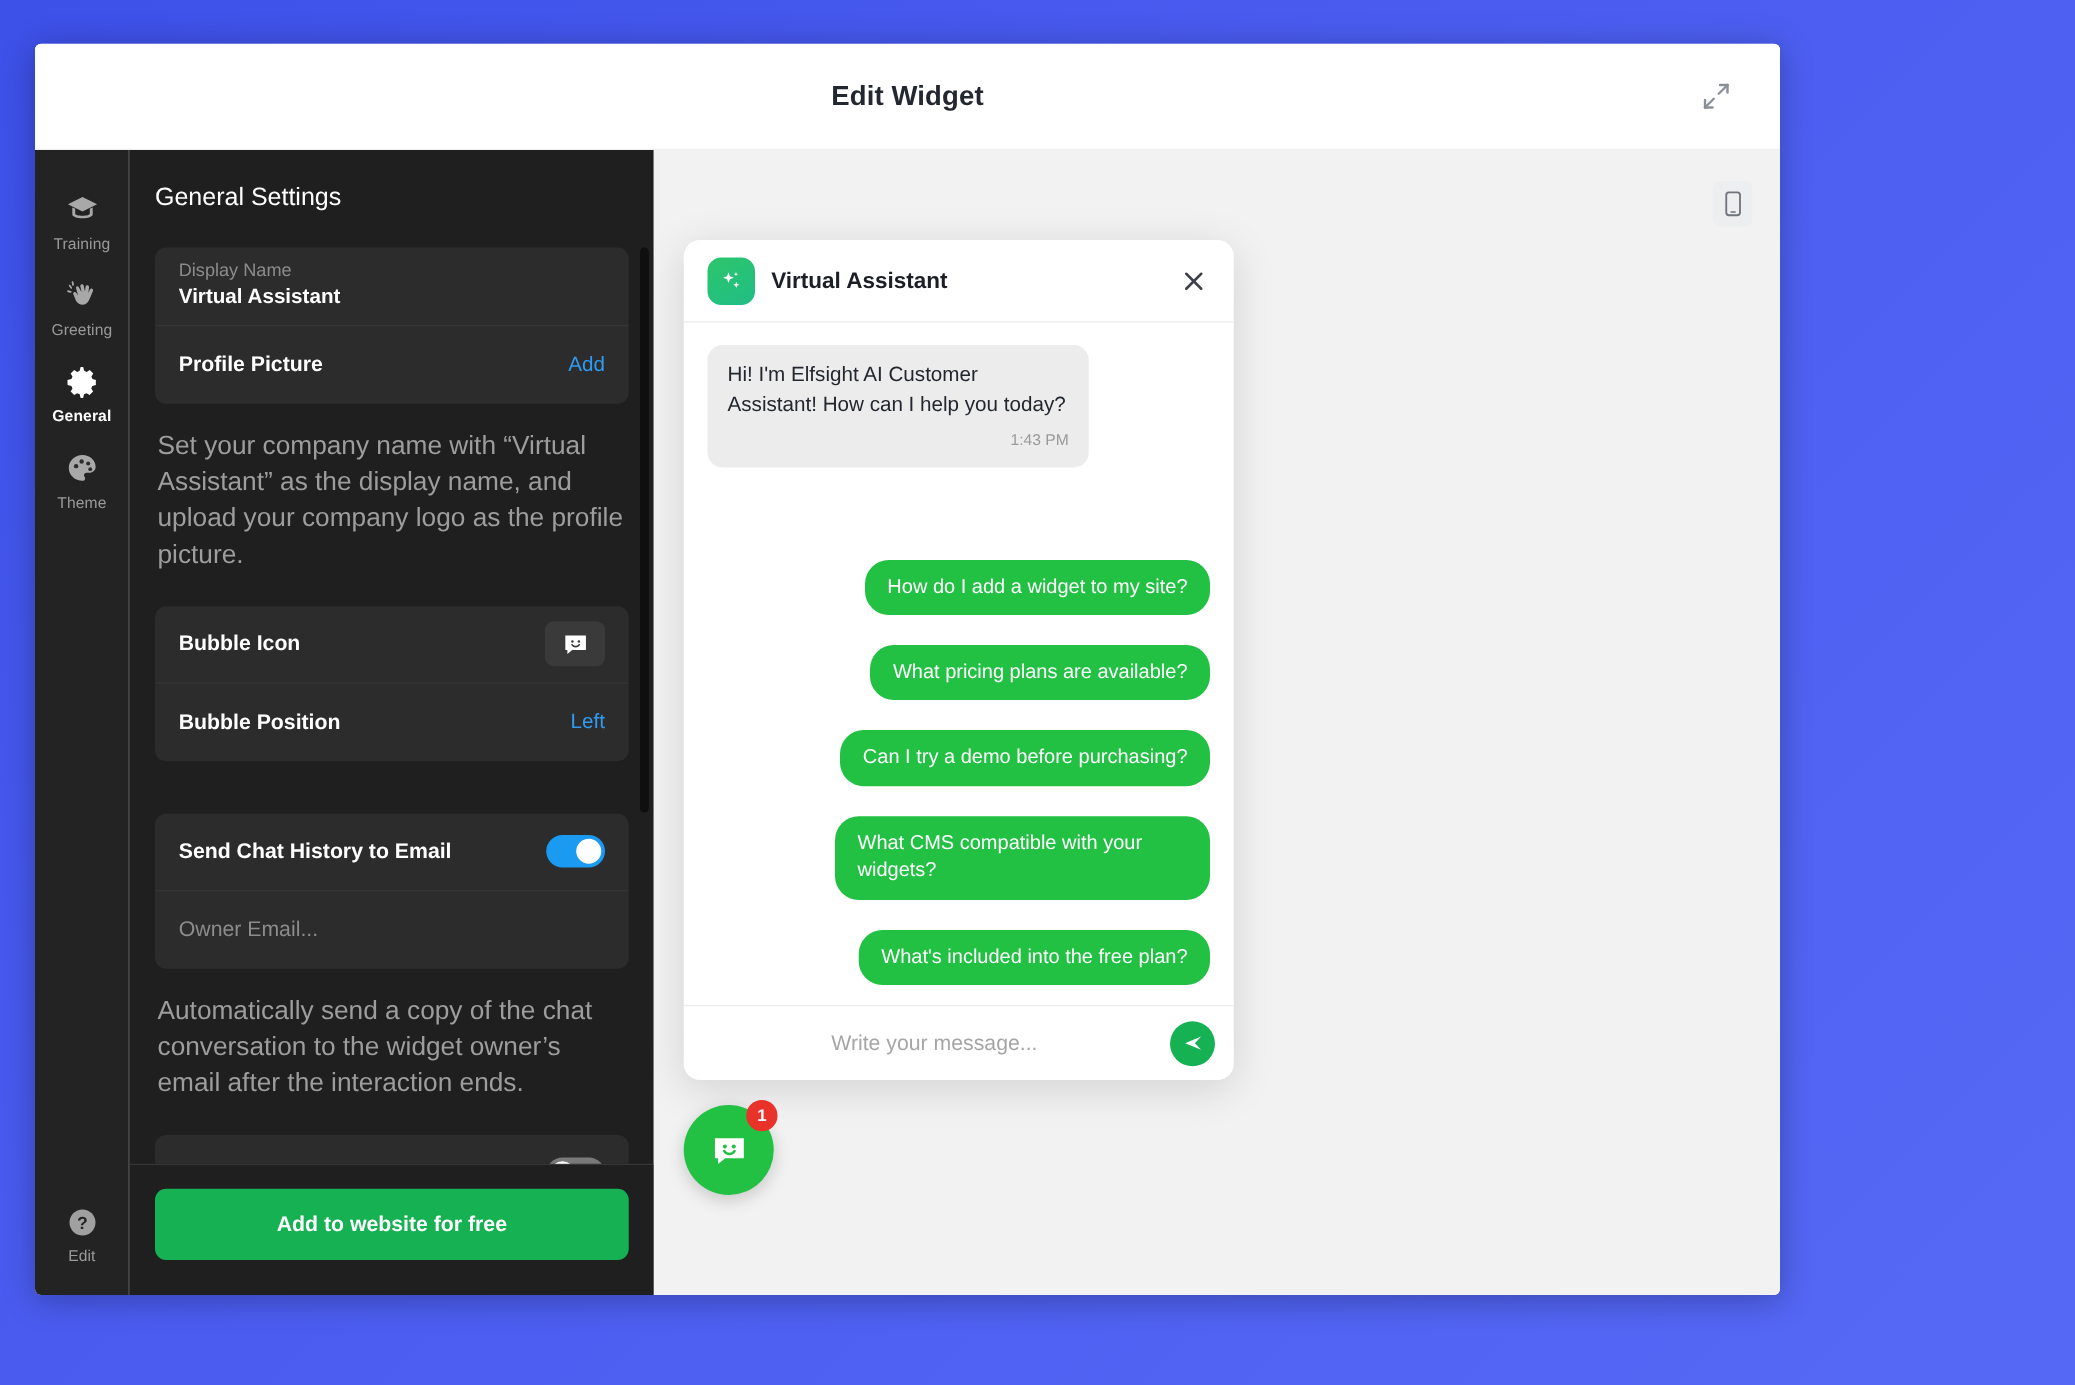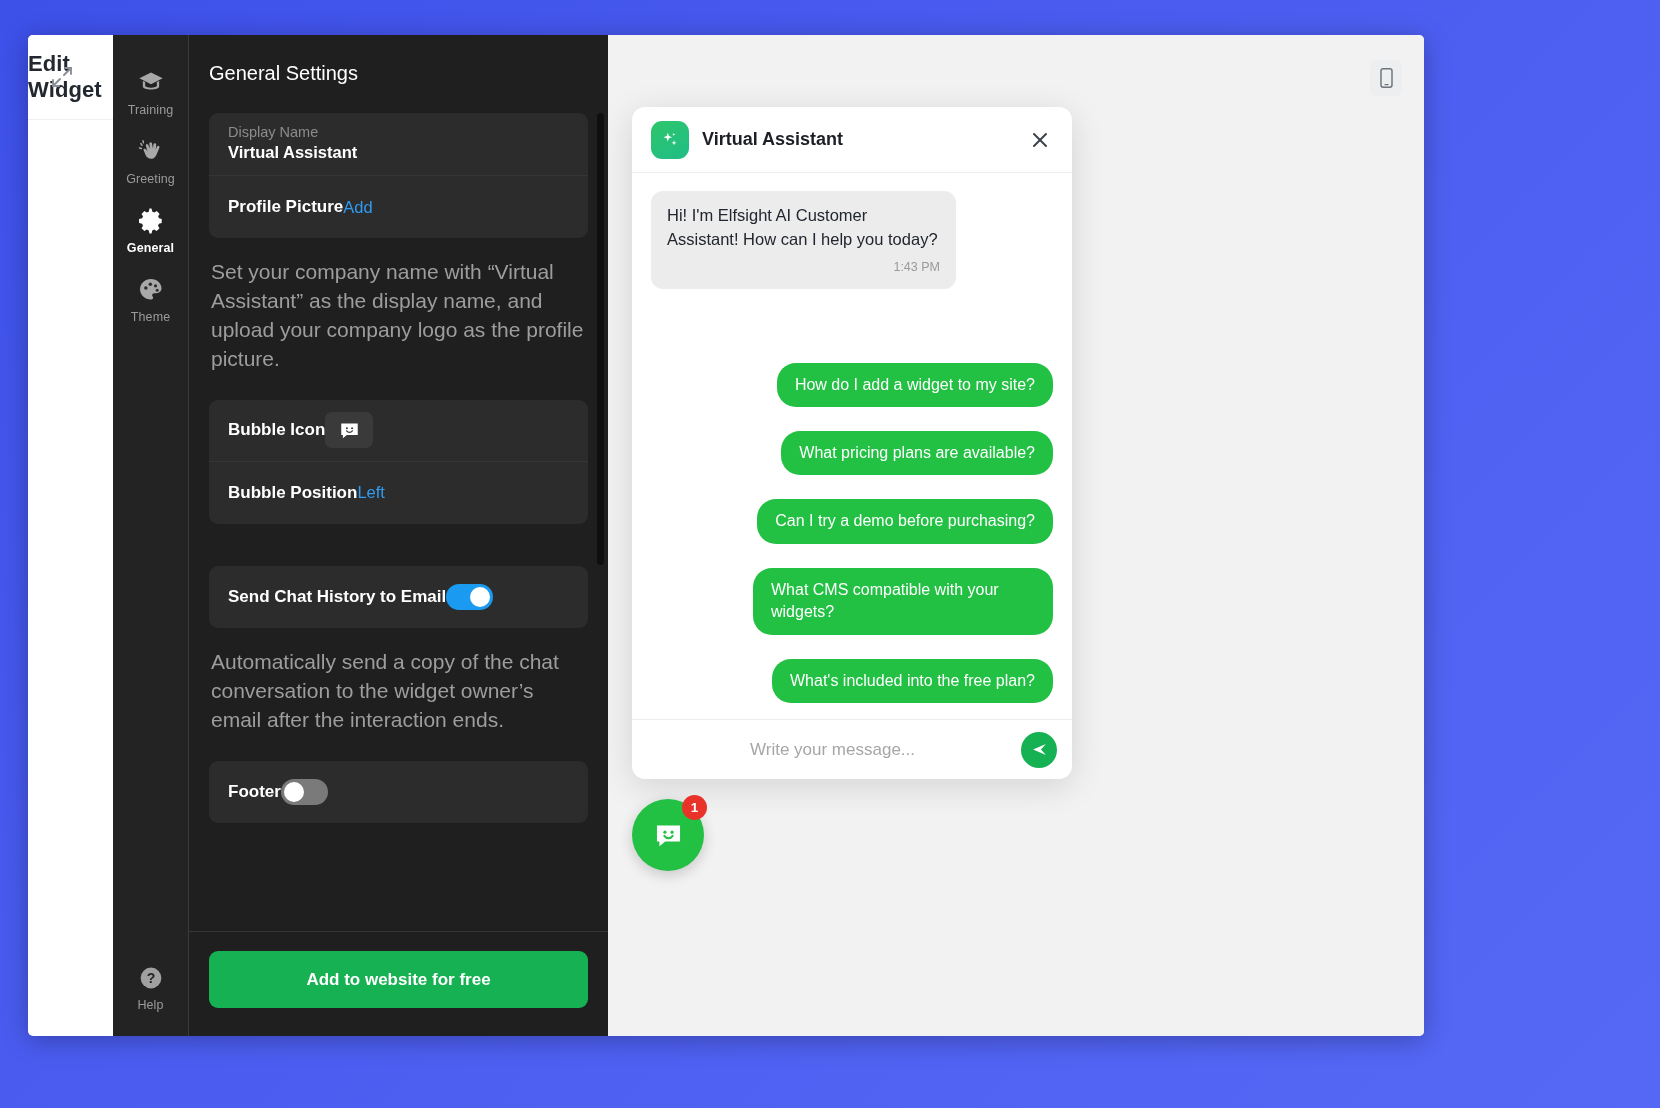--- a/index.html
+++ b/index.html
@@ -14,21 +14,21 @@
   }
   .app-window {
     position: absolute;
     left: 28px; top: 35px;
     width: 1396px; height: 1001px;
     background: #fff;
     border-radius: 5px;
     overflow: hidden;
     box-shadow: 0 4px 26px rgba(0,0,0,.28);
     display: flex;
-    flex-direction: row;
+    flex-direction: column;
   }
   
   .topbar {
     height: 85px;
     flex: 0 0 85px;
     background: #fff;
     position: relative;
     display: flex;
     align-items: center;
     justify-content: center;
@@ -106,21 +106,21 @@
   .card {
     background: #2c2c2c;
     border-radius: 9px;
     overflow: hidden;
     margin-bottom: 8px;
   }
   .card-row {
     min-height: 62px;
     padding: 0 19px;
     display: flex; align-items: center;
-    justify-content: flex-start;
+    justify-content: space-between;
     border-bottom: 1px solid #363636;
   }
   .card-row:last-child { border-bottom: none; }
   .card-row.stacked {
     flex-direction: column;
     align-items: flex-start;
     justify-content: center;
     padding-top: 11px; padding-bottom: 13px;
     min-height: 62px;
   }
@@ -394,21 +394,21 @@
 
       <div class="rail-spacer"></div>
 
       <div class="rail-item rail-bottom">
         <span class="rail-ico">
           <svg width="26" height="26" viewBox="0 0 24 24">
             <circle cx="12" cy="12" r="9.6" fill="#a0a0a0"></circle>
             <text x="12" y="16.8" text-anchor="middle" font-family="Liberation Sans, sans-serif" font-size="13" font-weight="bold" fill="#232323">?</text>
           </svg>
         </span>
-        <span class="rail-label">Help</span>
+        <span class="rail-label">Edit</span>
       </div>
     </div>
 
     <div class="settings">
       <div class="settings-scroll">
         <div class="settings-title">General Settings</div>
 
         <div class="card">
           <div class="card-row stacked">
             <span class="field-label">Display Name</span>
@@ -441,20 +441,23 @@
         </div>
 
         <div style="height:34px"></div>
 
         <div class="card">
           <div class="card-row">
             <span class="row-label">Send Chat History to Email</span>
             <span class="toggle on">
                 <span class="knob"></span>
               </span>
+          </div>
+          <div class="card-row">
+            <span class="row-placeholder">Owner Email...</span>
           </div>
         </div>
 
         <div class="hint">Automatically send a copy of the chat conversation to the widget owner’s email after the interaction ends.</div>
 
         <div class="card">
           <div class="card-row">
             <span class="row-label">Footer</span>
             <span class="toggle off">
                 <span class="knob"></span>

